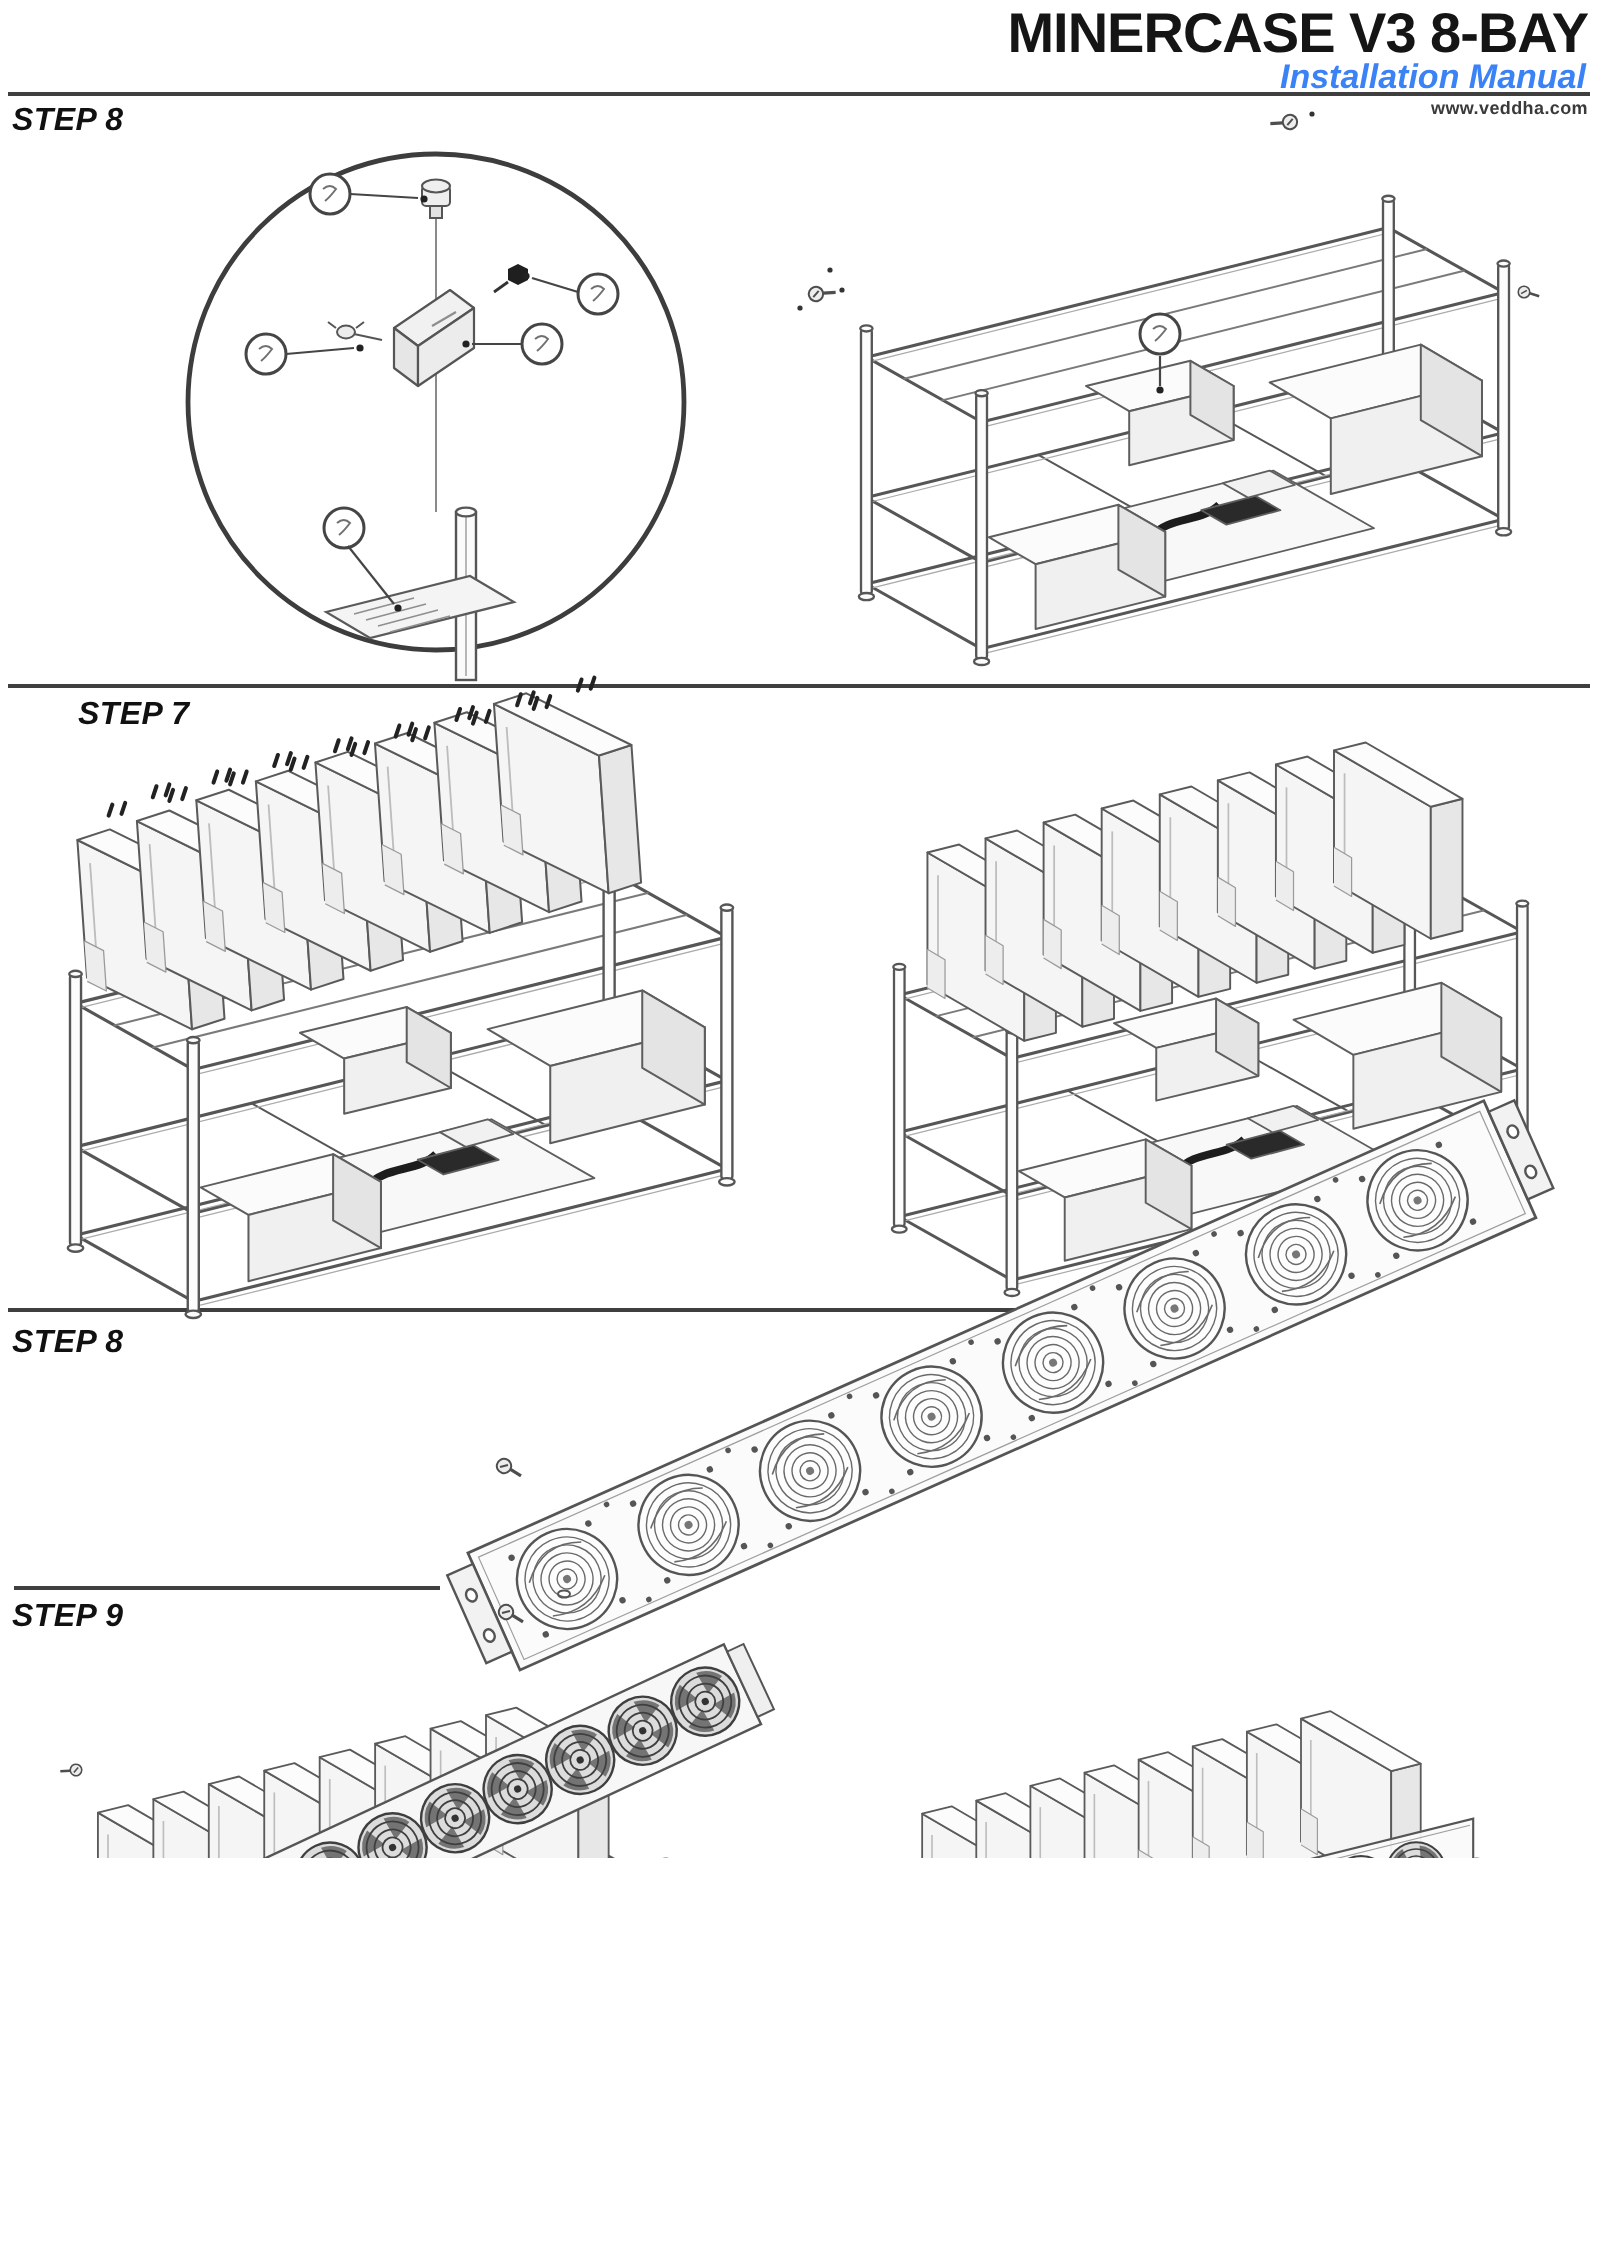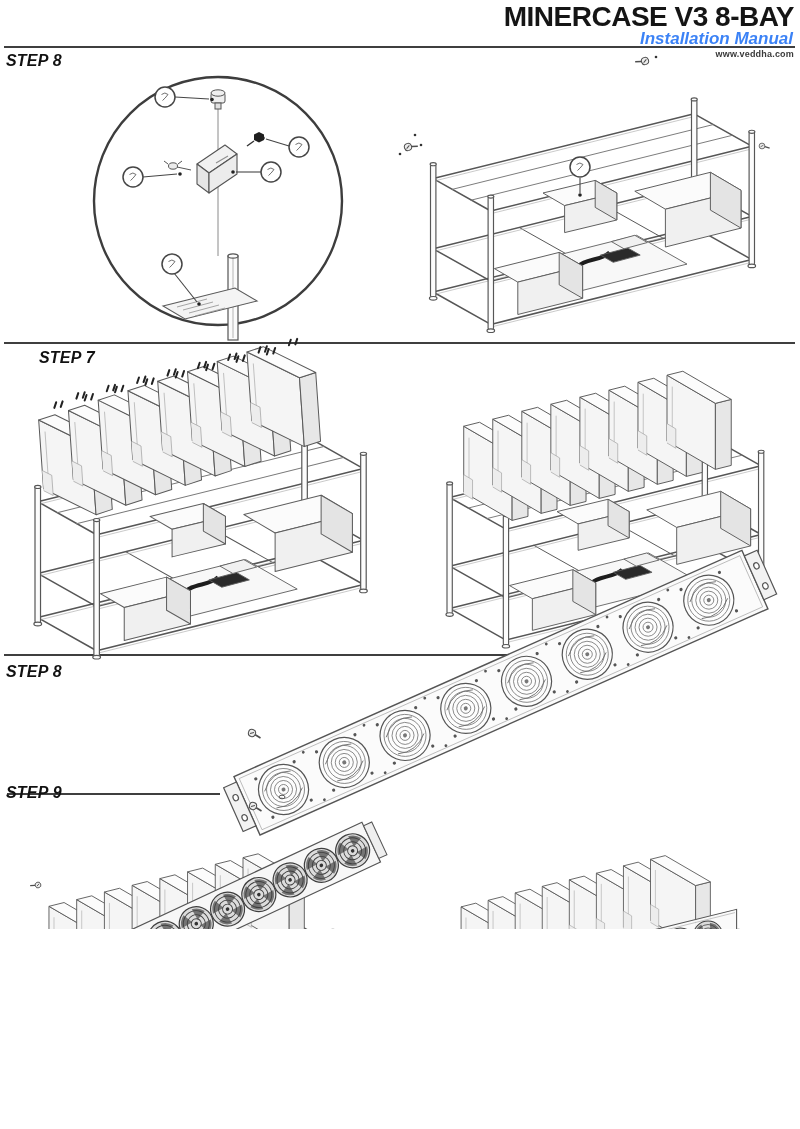--- a/index.html
+++ b/index.html
@@ -27,21 +27,21 @@
   <div class="hdr-web">www.veddha.com</div>
 
   <div class="hrule" style="top:46px;left:4px;width:791px;"></div>
   <div class="hrule" style="top:342px;left:4px;width:791px;"></div>
   <div class="hrule" style="top:654px;left:4px;width:512px;"></div>
   <div class="hrule" style="top:793px;left:7px;width:213px;"></div>
 
   <div class="step-label" style="top:52px;">STEP 8</div>
   <div class="step-label" style="top:349px;margin-left:33px;">STEP 7</div>
   <div class="step-label" style="top:663px;">STEP 8</div>
-  <div class="step-label" style="top:784px;">STEP 9</div>
+  <div class="step-label" style="top:800px;">STEP 9</div>
 
   <svg width="0" height="0" style="position:absolute" aria-hidden="true">
     <defs>
 
       <g id="rig-frame">
         <g stroke="#565656" stroke-width="1.7" fill="none" stroke-linejoin="round" stroke-linecap="round">
           <path d="M28,230 L318,158 M92,266 L382,194 M28,230 L92,266 M318,158 L382,194"></path>
           <path d="M28,182 L318,110 M92,218 L382,146 M28,182 L92,218 M318,110 L382,146"></path>
           <path stroke-width="1.1" d="M124,158.5 L188,194.5 M220,134.5 L284,170.5"></path>
           <path d="M28,104 L318,32 M92,140 L382,68 M28,104 L92,140 M318,32 L382,68"></path>

